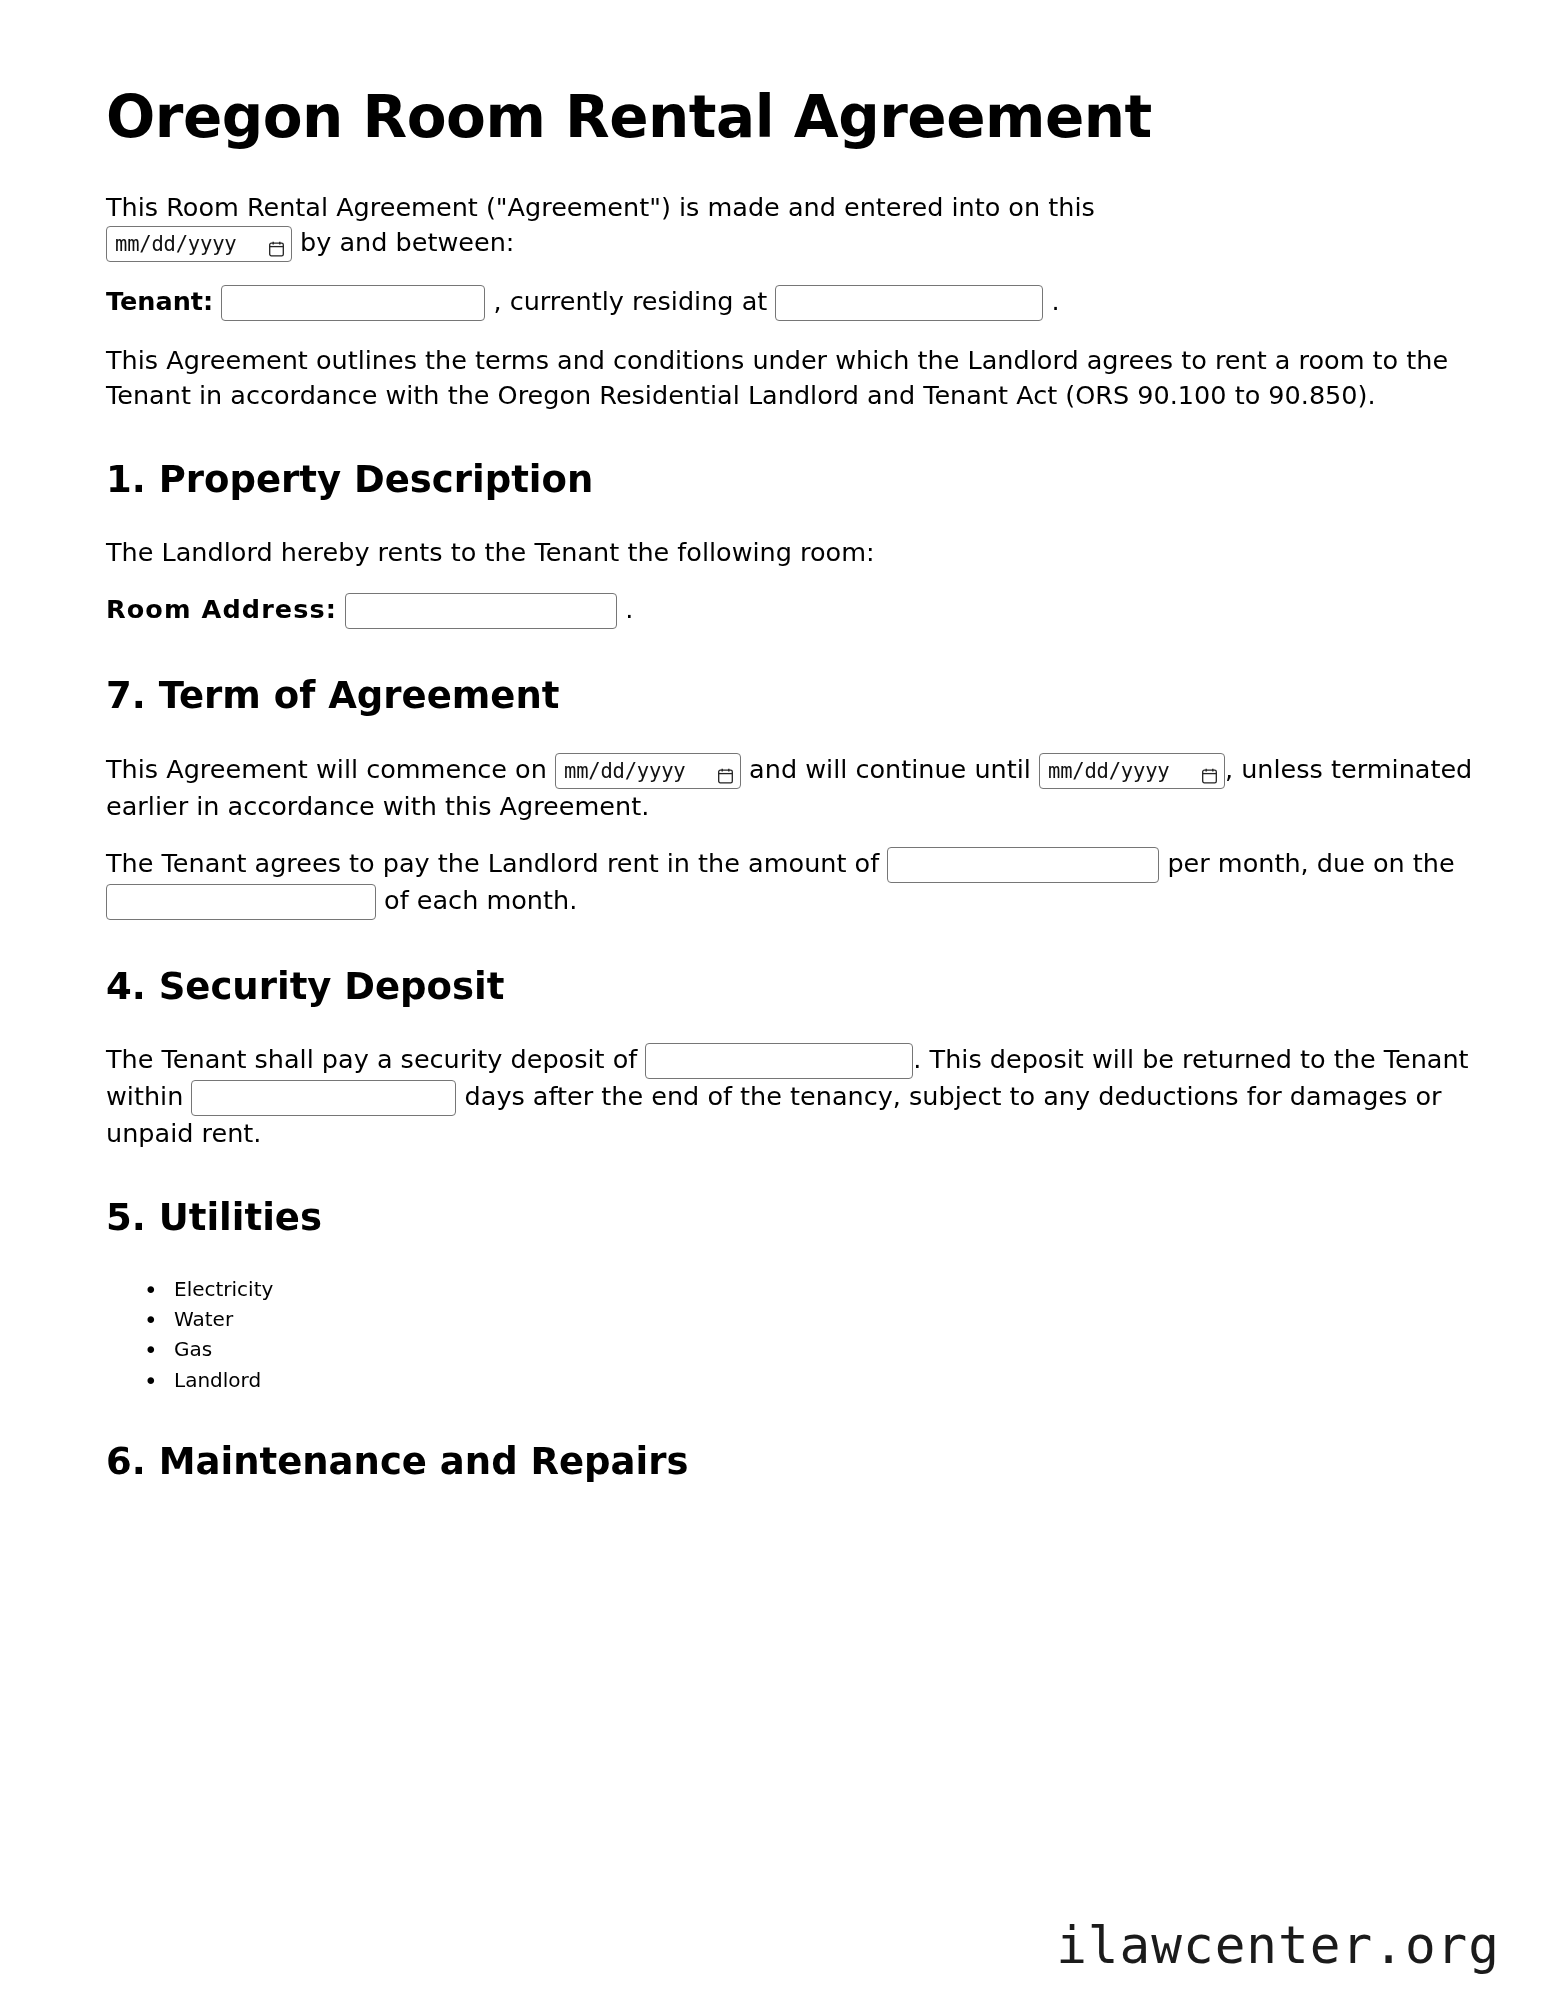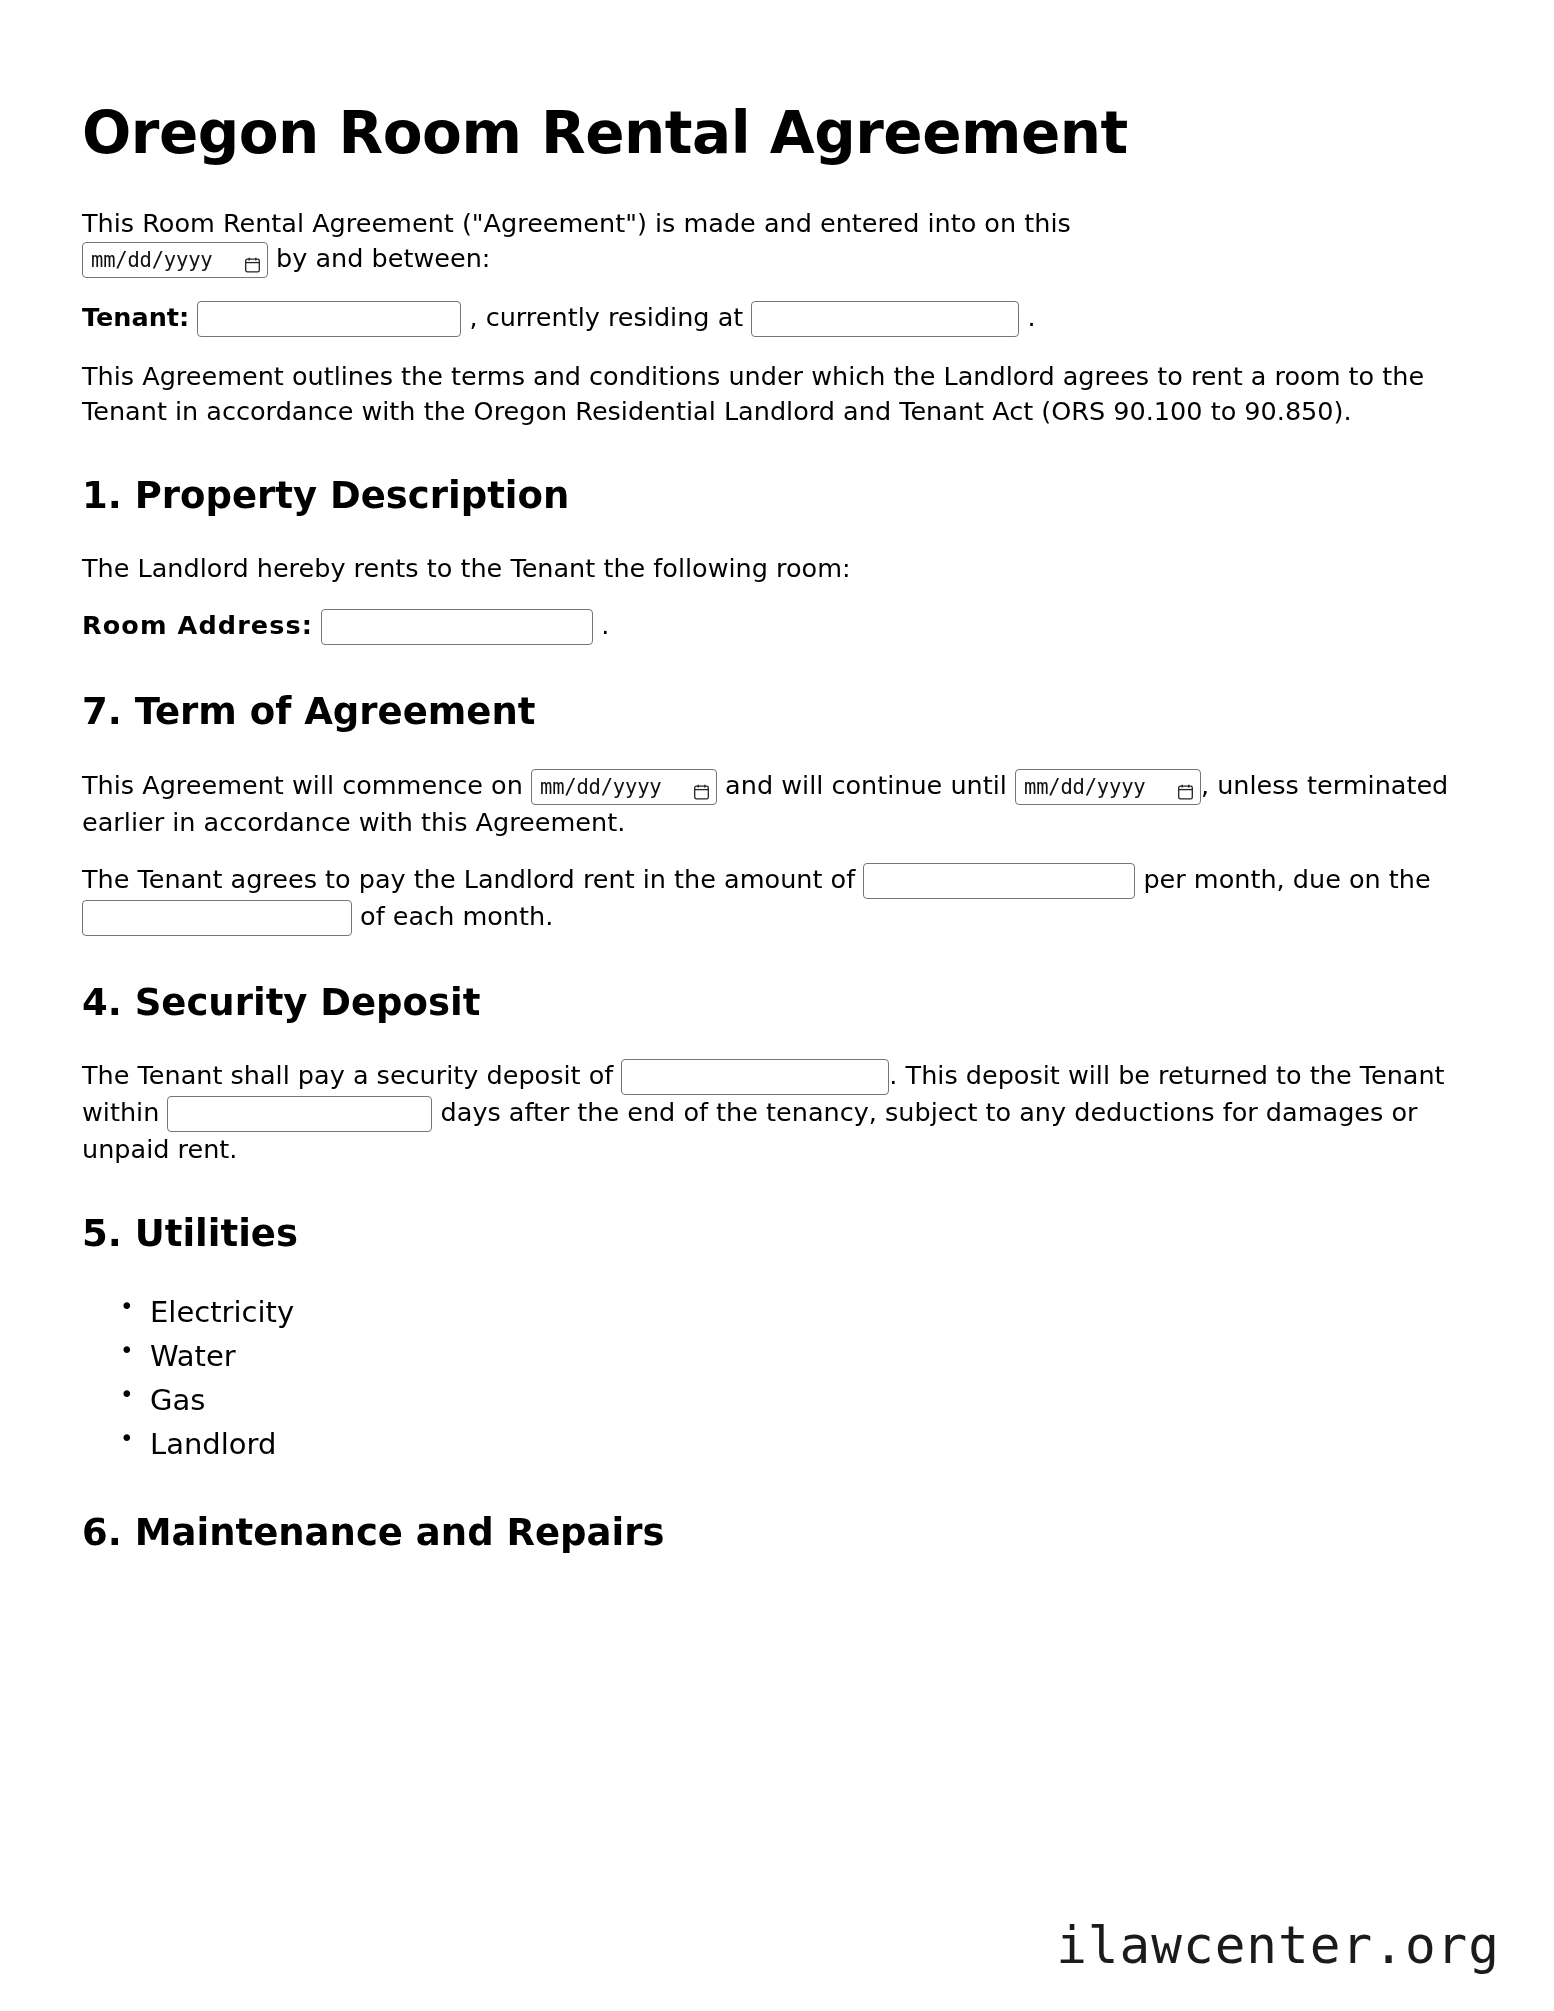--- a/index.html
+++ b/index.html
@@ -9,24 +9,23 @@
   }
   body {
     width: 1554px;
     height: 2011px;
     font-family: "DejaVu Sans", sans-serif;
     color: #000000;
     position: relative;
     overflow: hidden;
   }
   .page {
-    padding: 72px 80px 0 82px;
+    padding: 72px 80px 0 106px;
     box-sizing: border-box;
     width: 1554px;
-    margin-top: 16px;
   }
   h1.doc-title {
     font-size: 58px;
     font-weight: bold;
     letter-spacing: -0.5px;
     margin: 14px 0 40px 0;
     line-height: 1.1;
     font-family: "DejaVu Sans", sans-serif;
   }
   h2.section-title {
@@ -100,21 +99,21 @@
     position: relative;
     flex: 0 0 auto;
     margin-left: 8px;
   }
   ul.util-list {
     margin: 0 0 10px 0;
     padding-left: 68px;
     list-style: none;
   }
   ul.util-list li {
-    font-size: 29px;
+    font-size: 20px;
     line-height: 1.52;
     position: relative;
   }
   ul.util-list li::before {
     content: "\2022";
     position: absolute;
     left: -30px;
     top: -1px;
     font-size: 23px;
   }

